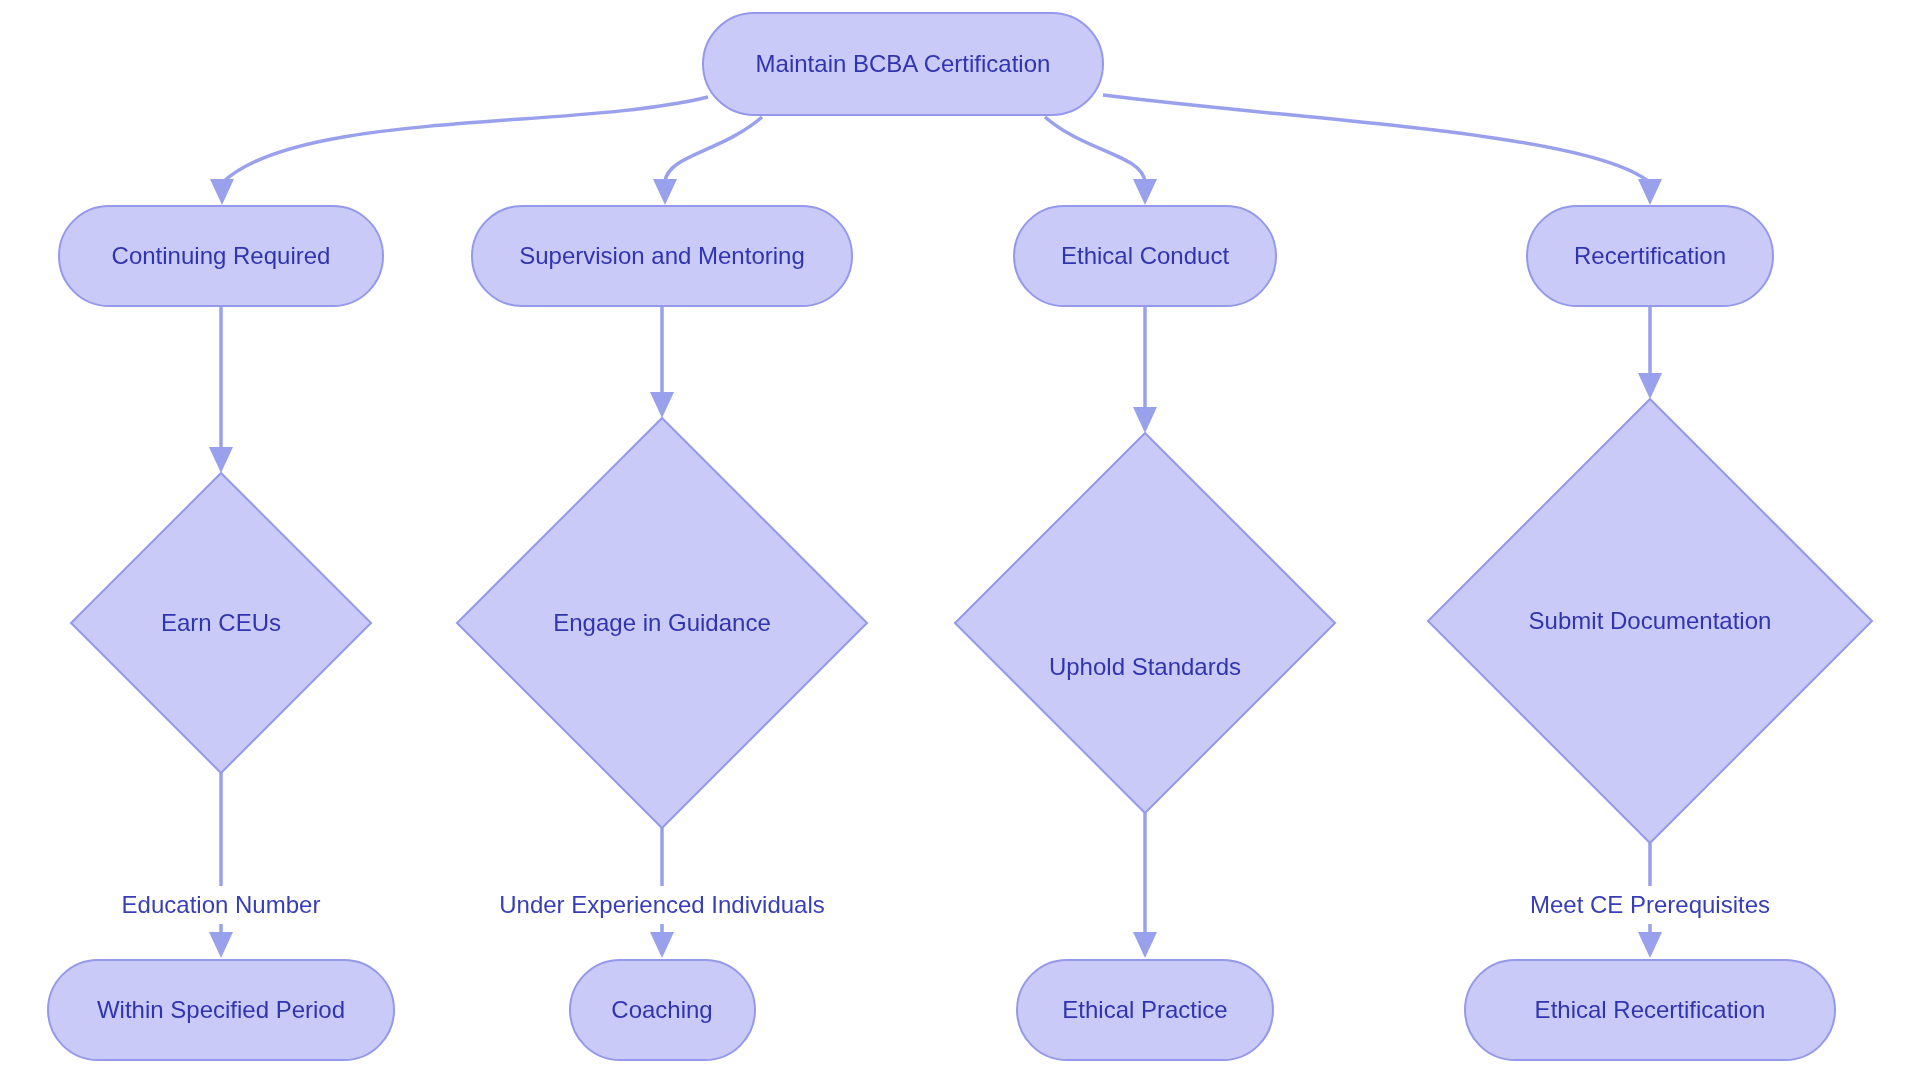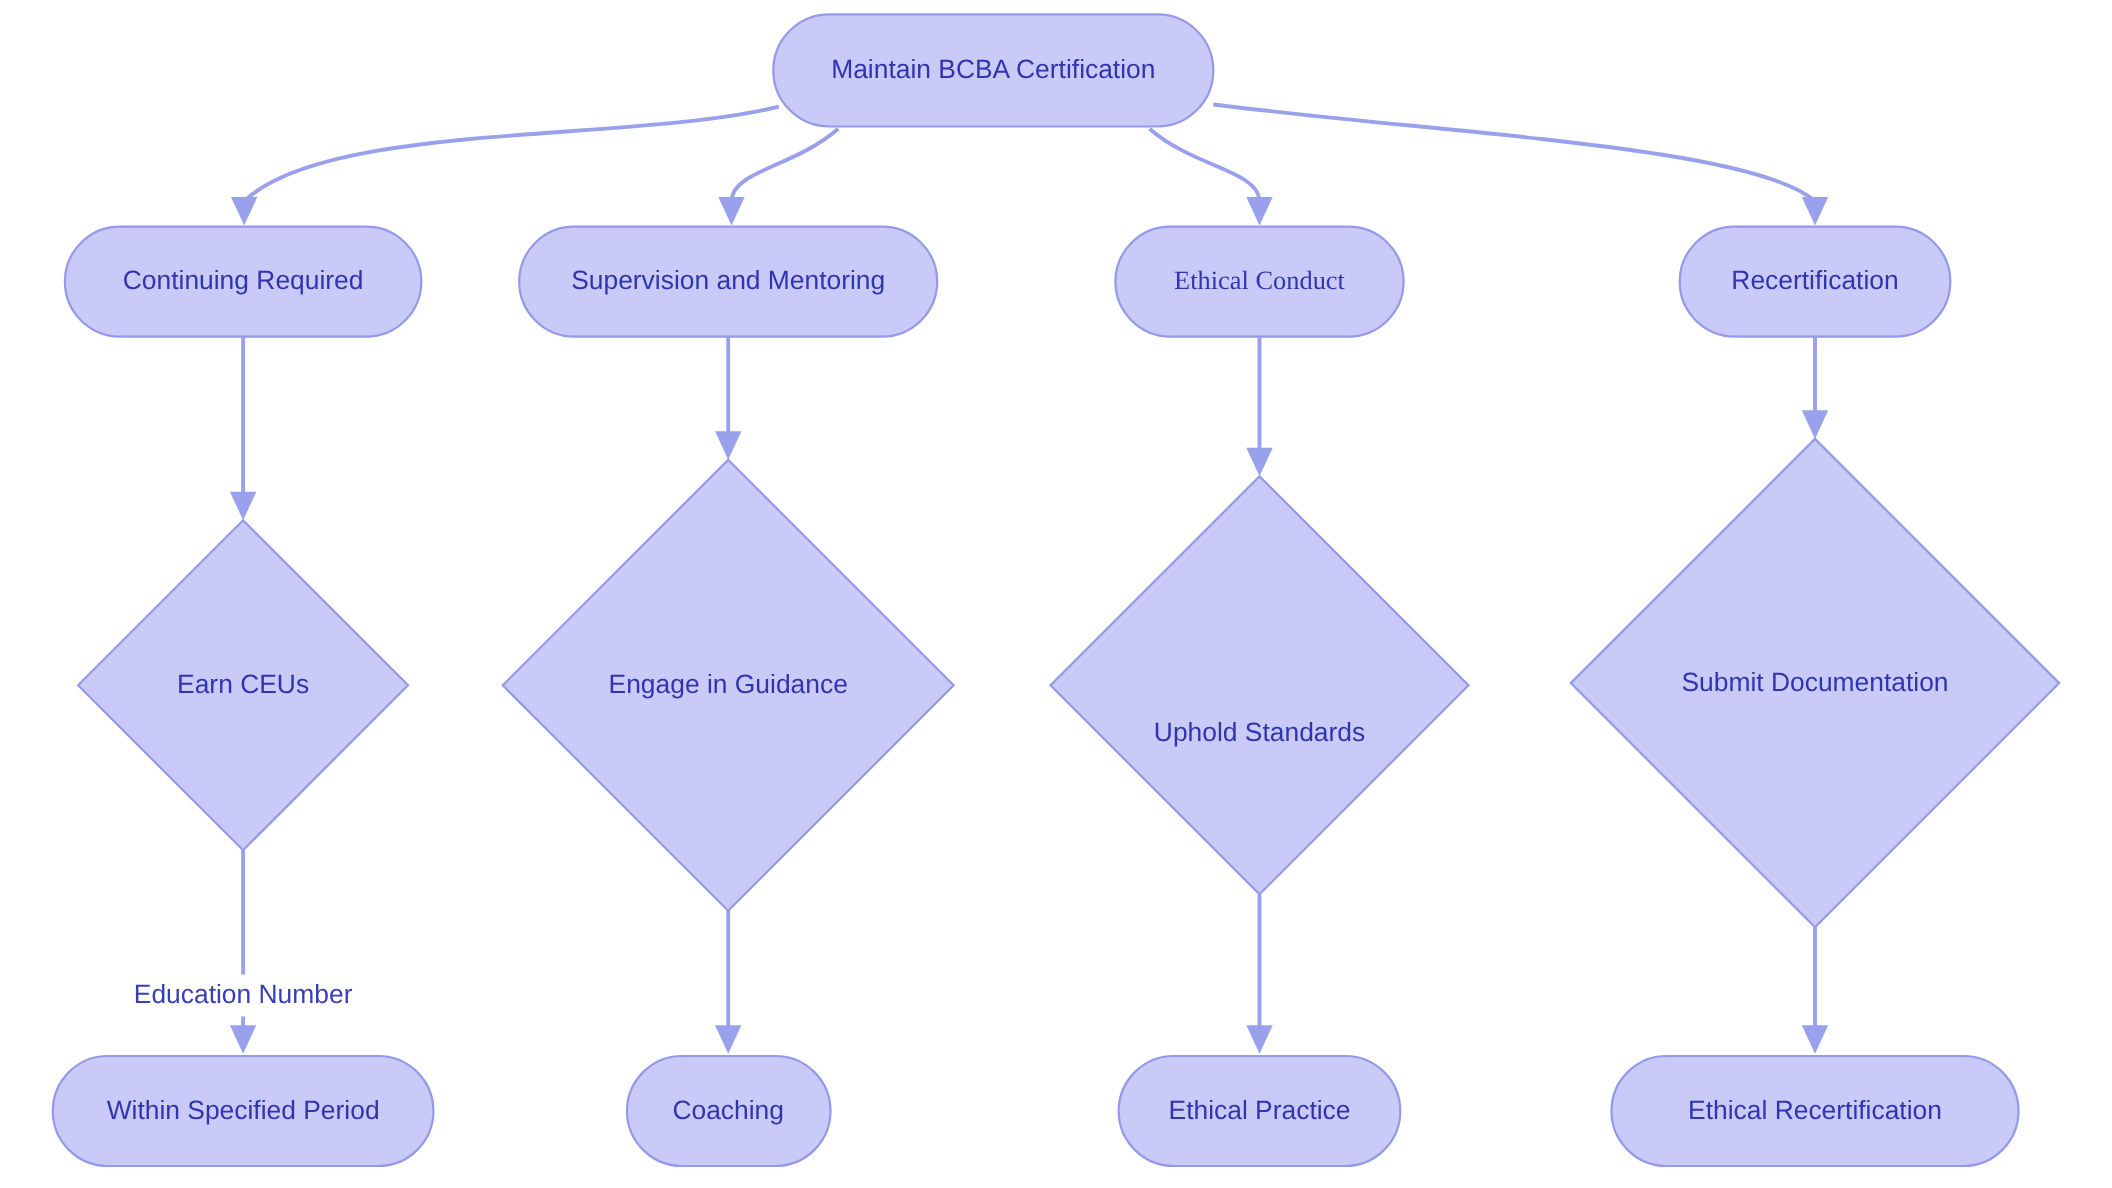--- a/index.html
+++ b/index.html
@@ -99,28 +99,30 @@
       <rect class="node-shape" x="570" y="960" width="185" height="100" rx="50" ry="50"></rect>
       <rect class="node-shape" x="1017" y="960" width="256" height="100" rx="50" ry="50"></rect>
       <rect class="node-shape" x="1465" y="960" width="370" height="100" rx="50" ry="50"></rect>
     </g>
   </svg>
 
   <div class="label node-label" style="left:903px; top:64px;">Maintain BCBA Certification</div>
 
   <div class="label node-label" style="left:221px; top:256px;">Continuing Required</div>
   <div class="label node-label" style="left:662px; top:256px;">Supervision and Mentoring</div>
-  <div class="label node-label" style="left:1145px; top:256px;font-family:Liberation Serif, serif;">Ethical Conduct</div>
+  <div class="label node-label" style="left:1145px; top:256px;">Ethical Conduct</div>
   <div class="label node-label" style="left:1650px; top:256px;">Recertification</div>
 
   <div class="label node-label" style="left:221px; top:623px;">Earn CEUs</div>
   <div class="label node-label" style="left:662px; top:623px;">Engage in Guidance</div>
   <div class="label node-label" style="left:1145px; top:623px;margin-top:44px;">Uphold Standards</div>
   <div class="label node-label" style="left:1650px; top:621px;">Submit Documentation</div>
 
   <div class="label edge-label" style="left:221px; top:905px;">Education Number</div>
+  <div class="label edge-label" style="left:662px; top:905px;">Under Experienced Individuals</div>
+  <div class="label edge-label" style="left:1650px; top:905px;">Meet CE Prerequisites</div>
 
   <div class="label node-label" style="left:221px; top:1010px;">Within Specified Period</div>
   <div class="label node-label" style="left:662px; top:1010px;">Coaching</div>
   <div class="label node-label" style="left:1145px; top:1010px;">Ethical Practice</div>
   <div class="label node-label" style="left:1650px; top:1010px;">Ethical Recertification</div>
 
 </div>
 
 </body></html>

